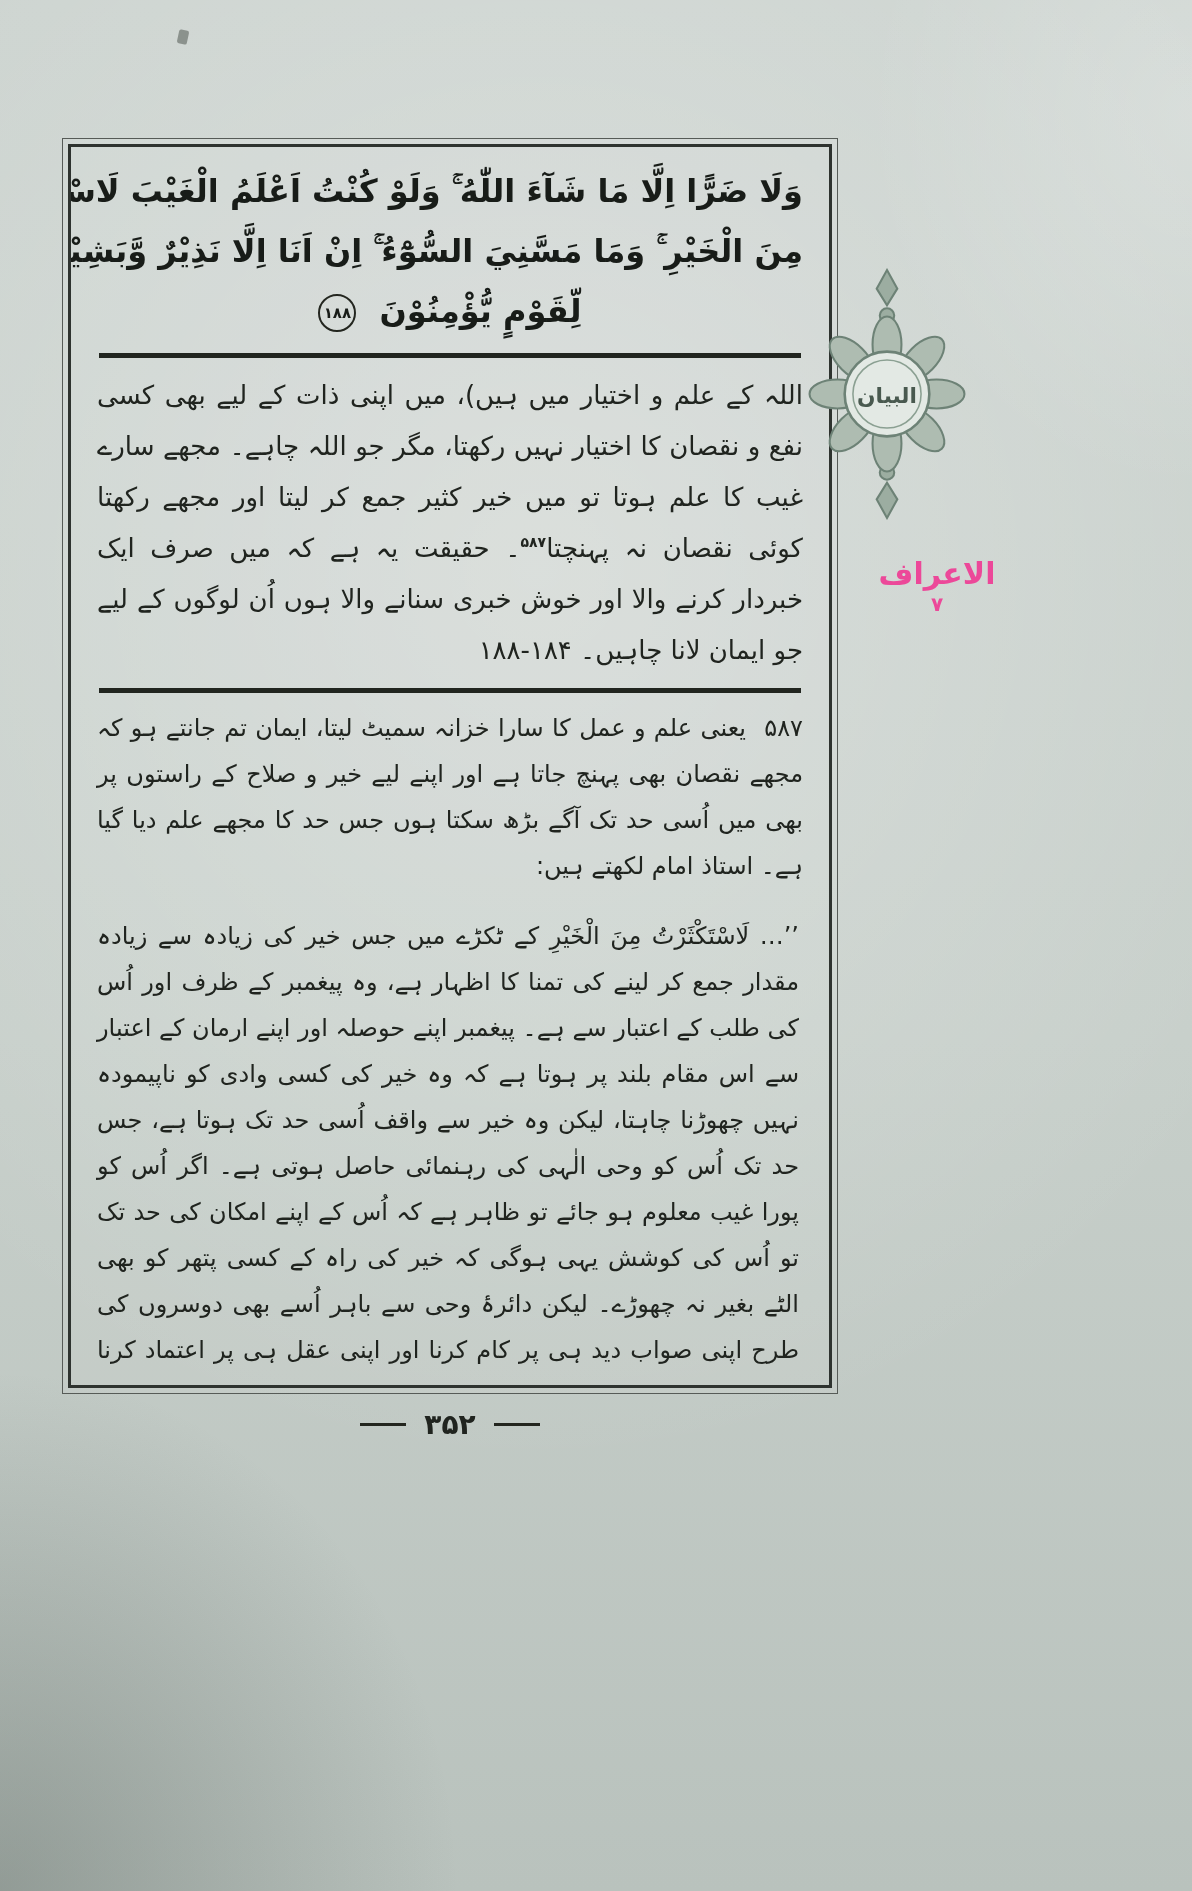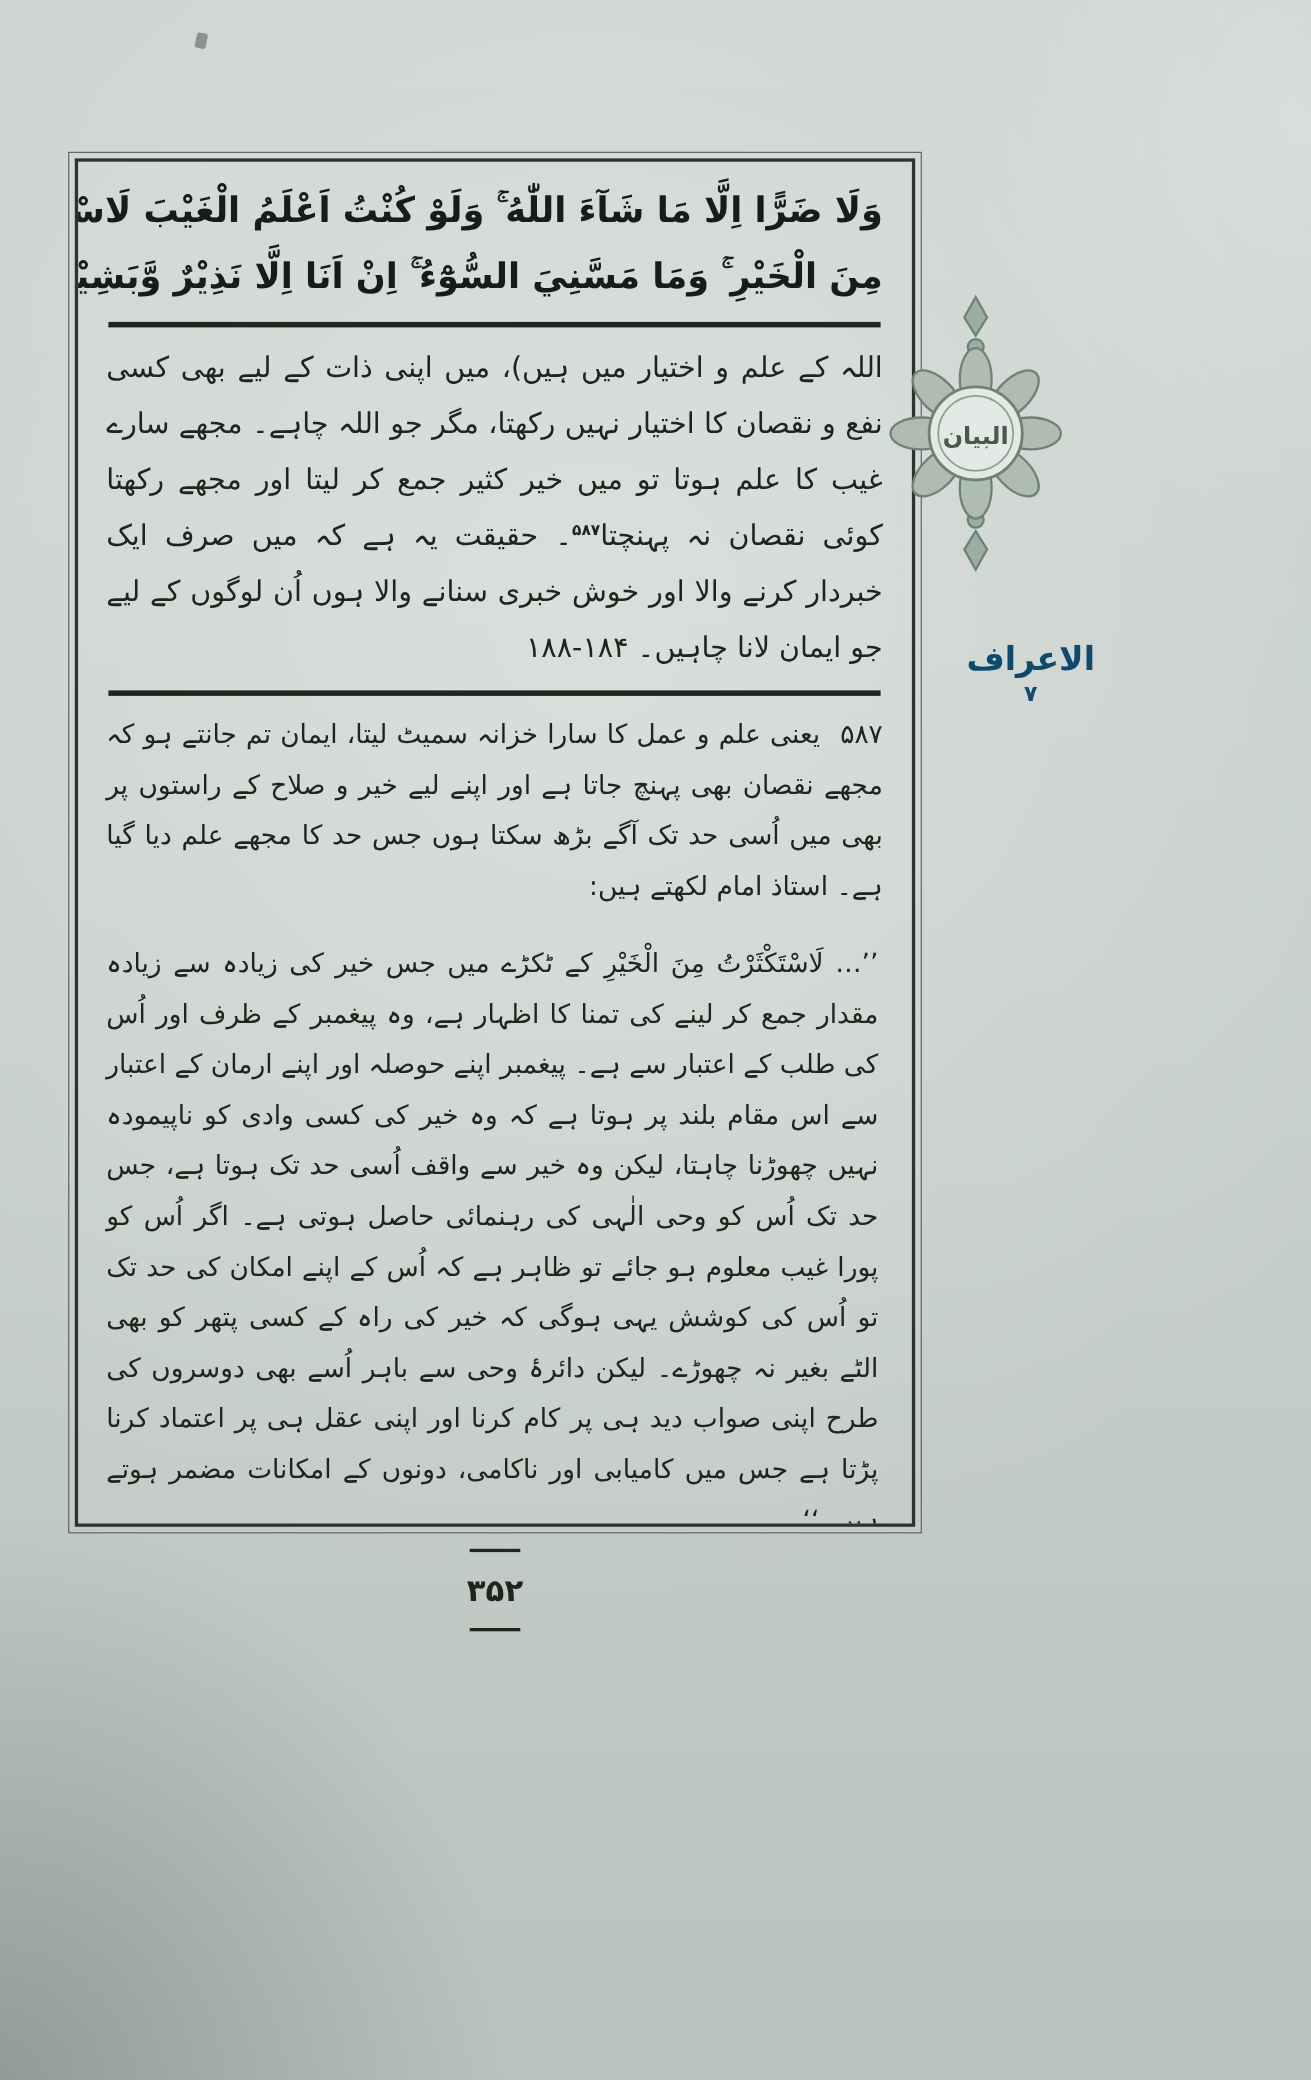--- a/index.html
+++ b/index.html
@@ -30,39 +30,43 @@
     font-size:15px;font-weight:700;vertical-align:middle;margin-right:12px;
   }
   .rule{height:5px;background:#21251f;margin:12px 2px;}
   .translation{font-size:26px;line-height:51px;text-align:justify;margin:2px 0 0;}
   sup.fn{font-size:14px;vertical-align:super;line-height:0;font-weight:700;}
   .cont-line{font-size:25px;line-height:44px;margin-top:8px;}
   .footnote{font-size:24px;line-height:46px;text-align:justify;margin-top:4px;}
   .fn-num{margin-left:10px;}
   .quote{font-size:24px;line-height:46px;text-align:justify;margin-top:2px;padding-right:4px;}
   .ornament{position:absolute;left:800px;top:268px;width:170px;text-align:right;}
-  .surah-tag{position:absolute;left:870px;top:582px;width:134px;text-align:center;font-weight:700;color:#0c4a6e;}
+  .surah-tag{position:absolute;left:870px;top:556px;width:134px;text-align:center;font-weight:700;color:#ec4899;}
   .surah-name{font-size:30px;line-height:36px;display:block;}
   .surah-num{font-size:20px;line-height:24px;display:block;}
-  .footer{position:absolute;left:0;top:1408px;width:900px;display:flex;align-items:center;justify-content:center;gap:18px;flex-direction:column;}
+  .footer{position:absolute;left:0;top:1408px;width:900px;display:flex;align-items:center;justify-content:center;gap:18px;}
   .footer .dash{width:46px;height:3px;background:#23261f;}
   .page-num{font-size:28px;font-weight:700;}
   .speck{position:absolute;left:178px;top:30px;width:10px;height:14px;background:#6d756f;border-radius:2px;transform:rotate(12deg);opacity:.7;}
 </style>
 </head>
 <body>
 
 <div class="speck"></div>
 
 <div class="frame">
   <div class="frame-inner">
 
     <div class="quran">
       <div class="q-line">وَلَا ضَرًّا اِلَّا مَا شَآءَ اللّٰهُ ۚ وَلَوْ كُنْتُ اَعْلَمُ الْغَيْبَ لَاسْتَكْثَرْتُ</div>
       <div class="q-line">مِنَ الْخَيْرِ ۚ وَمَا مَسَّنِيَ السُّوْٓءُ ۚ اِنْ اَنَا اِلَّا نَذِيْرٌ وَّبَشِيْرٌ</div>
+      <div class="q-line">
+        <span>لِّقَوْمٍ يُّؤْمِنُوْنَ</span>
+        <span class="verse-badge">۱۸۸</span>
+      </div>
     </div>
 
     <div class="rule"></div>
 
     <p class="translation">
       <span>اللہ کے علم و اختیار میں ہیں)، میں اپنی ذات کے لیے بھی کسی نفع و نقصان کا اختیار نہیں رکھتا، مگر جو اللہ چاہے۔ مجھے سارے غیب کا علم ہوتا تو میں خیر کثیر جمع کر لیتا اور مجھے رکھتا کوئی نقصان نہ پہنچتا</span><sup class="fn">۵۸۷</sup><span>۔ حقیقت یہ ہے کہ میں صرف ایک خبردار کرنے والا اور خوش خبری سنانے والا ہوں اُن لوگوں کے لیے جو ایمان لانا چاہیں۔ ۱۸۴-۱۸۸</span>
     </p>
 
     <div class="rule"></div>
 

